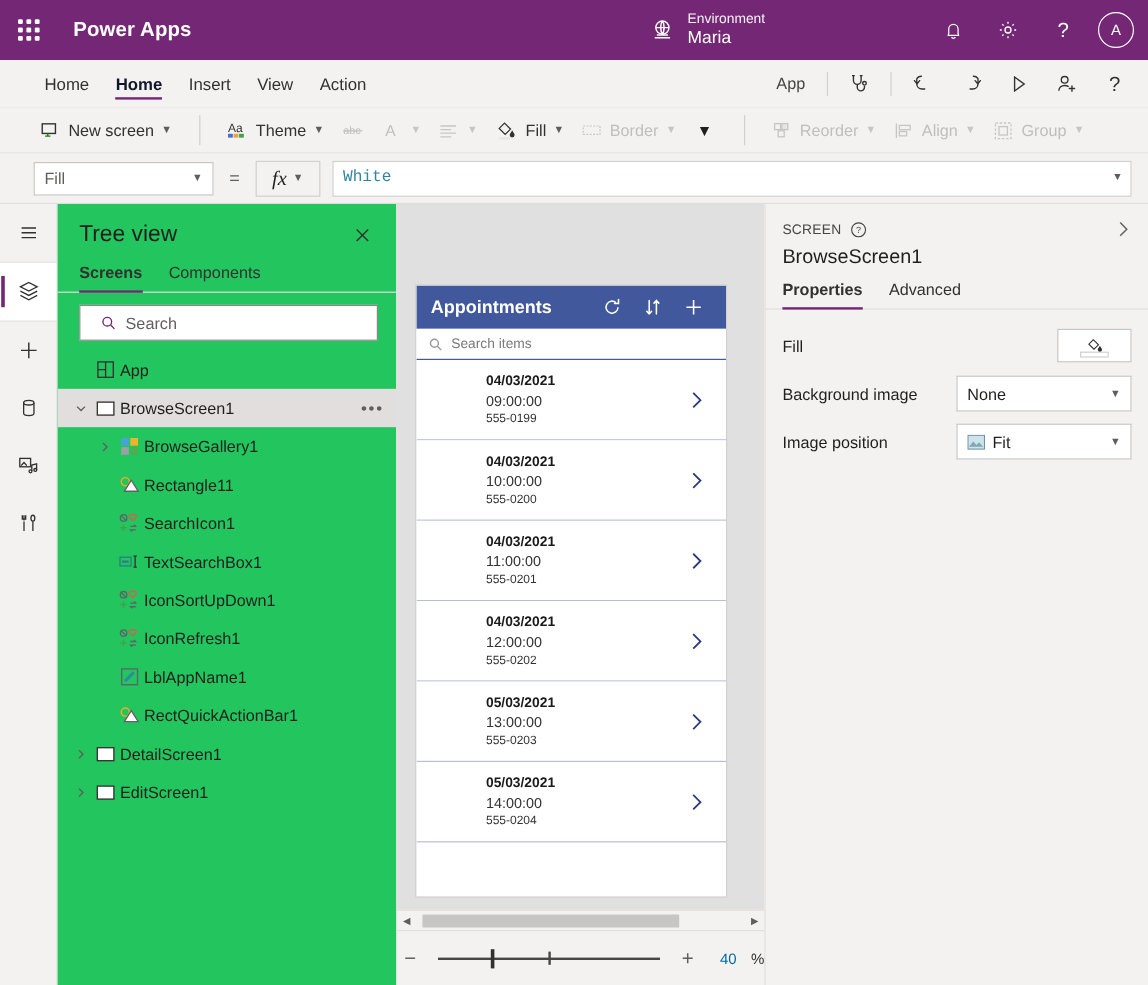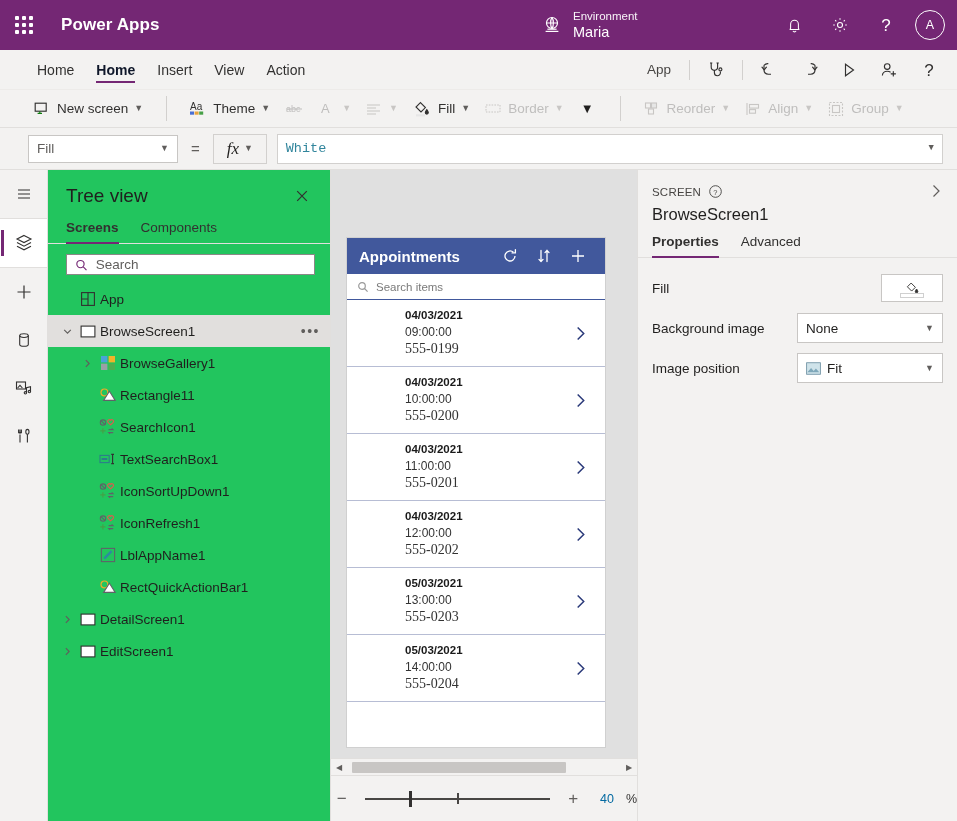--- a/index.html
+++ b/index.html
@@ -130,22 +130,22 @@
   .tv-tab {
     font-size: 13.5px; color: #323130; padding: 4px 0 8px; margin-right: 22px;
     cursor: pointer; position: relative;
   }
   .tv-tab.active { font-weight: bold; }
   .tv-tab.active::after {
     content: ""; position: absolute; left: 0; right: 0; bottom: -1px; height: 2px; background: #742774;
   }
   .tv-search-wrap { padding: 10px 15px 8px 18px; }
   .tv-search {
-    height: 21px; background: #fff; border: 1px solid #8a8886;
-    display: flex; align-items: center; gap: 8px; padding: 0 8px; cursor: text;
+    height: 30px; background: #fff; border: 1px solid #8a8886;
+    display: flex; align-items: center; gap: 8px; padding: 0 17px; cursor: text;
   }
   .tv-search input {
     border: 0; outline: 0; background: transparent; font-size: 13.5px;
     font-family: "Liberation Sans", sans-serif; color: #201f1e; width: 100%;
   }
   .tv-search input::placeholder { color: #605e5c; }
   .tv-list { flex: 1; overflow: hidden; }
   .tv-row {
     height: 32px; display: flex; align-items: center; cursor: pointer;
     font-size: 13.5px; color: #201f1e; padding-right: 10px;
@@ -176,21 +176,21 @@
   }
   .phone-search-text { font-size: 11.5px; color: #7a7a7a; }
   .gallery { flex: 1; overflow: hidden; }
   .g-row {
     height: 67px; border-bottom: 1.5px solid #b7bdd4; background: #fff;
     display: flex; align-items: center; padding: 0 8px 0 0; position: relative;
   }
   .g-texts { flex: 1; padding-left: 58px; }
   .g-date { font-size: 11.5px; font-weight: bold; color: #1a1a1a; line-height: 1.45; }
   .g-time { font-size: 12px; color: #333; line-height: 1.35; }
-  .g-phone { font-size: 14px; color: #333; line-height: 1.35; font-family: Liberation Serif, serif; }
+  .g-phone { font-size: 10px; color: #333; line-height: 1.35; }
   .g-chev { width: 34px; display: flex; align-items: center; justify-content: center; color: #2b3a7a; }
 
   .hscroll {
     height: 17px; flex: 0 0 17px; background: #f3f2f1; border-top: 1px solid #e1dfdd;
     display: flex; align-items: center;
   }
   .hs-arrow { width: 16px; display: flex; align-items: center; justify-content: center; color: #605e5c; font-size: 8px; cursor: pointer; }
   .hs-track { flex: 1; height: 17px; display: flex; align-items: center; }
   .hs-thumb { height: 11px; background: #c8c6c4; border-radius: 1px; width: 78%; margin-left: 2%; cursor: pointer; }
   .zoombar {

